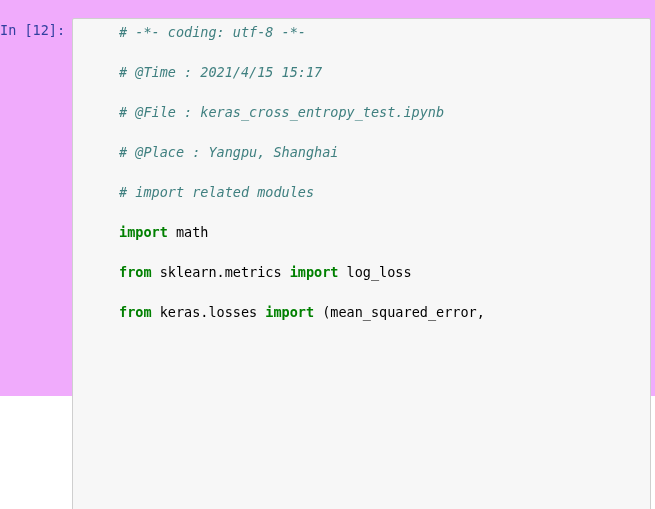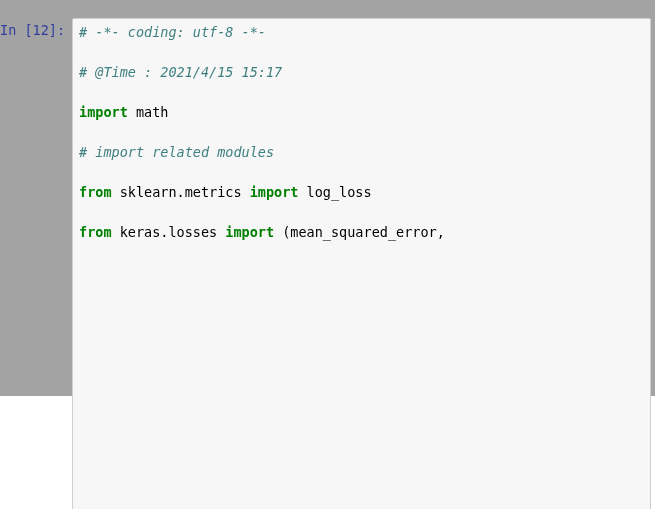--- a/index.html
+++ b/index.html
@@ -14,21 +14,21 @@
     overflow: hidden;
     position: relative;
   }
 
   #notebook {
     position: absolute;
     left: 0;
     top: 0;
     width: 655px;
     height: 396px;
-    background: #a3a3a3;
+    background: #f0abfc;
   }
 
   .cell-row {
     display: flex;
     align-items: flex-start;
     padding-top: 18px;
   }
 
   .prompt {
     width: 72px;
@@ -61,42 +61,44 @@
     font-family: "DejaVu Sans Mono", monospace;
     font-size: 13.5px;
     line-height: 20px;
     white-space: pre;
     color: #000000;
     position: relative;
     z-index: 2;
     margin: 0;
   }
 
-  .ln { display: block; min-height: 20px; }
+  .ln { display: block; min-height: 20px; margin-left: 40px; }
 
   
   .c  { color: #408080; font-style: italic; }   
   .k  { color: #008000; font-weight: bold; }     
   .n  { color: #000000; }
 </style>
 </head>
 <body>
 
 <div id="notebook">
 
   <div class="cell-row">
 
     <div class="prompt">In [12]:</div>
 
     <div class="input-area">
 
       <pre class="code" id="code-block"><span class="ln"><span class="c"># -*- coding: utf-8 -*-</span></span>
 <span class="ln"><span class="c"># @Time : 2021/4/15 15:17</span></span>
+<span class="ln"><span class="c"># @File : keras_cross_entropy_test.ipynb</span></span>
+<span class="ln"><span class="c"># @Place : Yangpu, Shanghai</span></span>
+<span class="ln"><span class="c"># import related modules</span></span>
 <span class="ln"><span class="k">import</span><span class="n"> math</span></span>
-<span class="ln"><span class="c"># import related modules</span></span>
 <span class="ln"><span class="k">from</span><span class="n"> sklearn.metrics </span><span class="k">import</span><span class="n"> log_loss</span></span>
 <span class="ln"><span class="k">from</span><span class="n"> keras.losses </span><span class="k">import</span><span class="n"> (mean_squared_error,</span></span>
 
 
 
 
 
 
 
 

